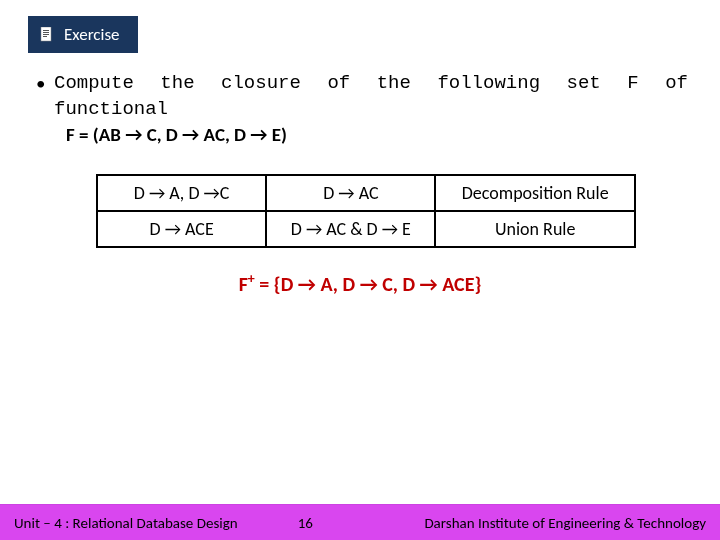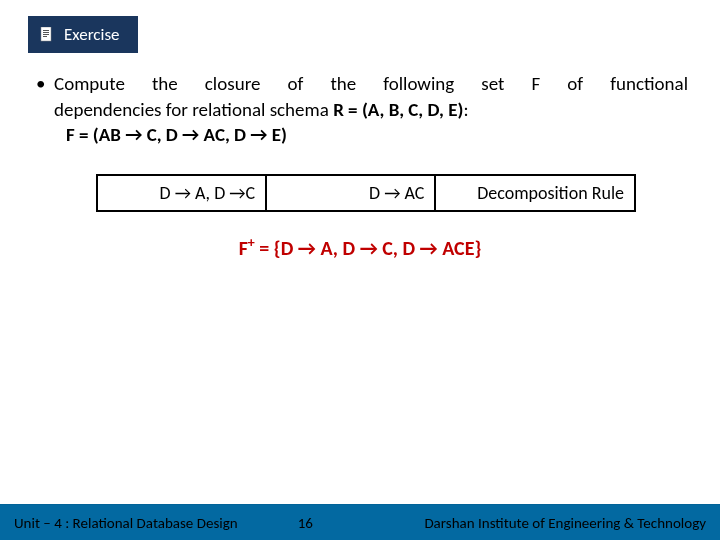--- a/index.html
+++ b/index.html
@@ -40,59 +40,60 @@
   .bullet-dot {
     width: 22px;
     flex-shrink: 0;
     padding-left: 4px;
   }
   .bullet-text { flex: 1; }
   .bold { font-weight: bold; }
   .justify {
     text-align: justify;
     text-align-last: justify;
+    font-family: Liberation Mono, monospace;
   }
   .indent-f {
     margin-left: 12px;
     font-weight: bold;
     font-size: 19px;
   }
   .table-wrap {
     margin: 26px 0 0 96px;
     width: 540px;
   }
   table.rules {
     border-collapse: collapse;
     width: 100%;
     font-size: 18px;
   }
   table.rules td {
     border: 2px solid #000;
     padding: 6px 10px;
-    text-align: right;
+    text-align: center;
     vertical-align: middle;
   }
   .col1 { width: 170px; }
   .col2 { width: 170px; }
   .col3 { width: 200px; }
   .closure-line {
     text-align: center;
     margin-top: 22px;
     font-size: 20px;
     font-weight: bold;
     color: #c00000;
   }
   .closure-line sup { font-size: 0.7em; vertical-align: super; }
   .footer {
     position: absolute;
     bottom: 0;
     left: 0;
     right: 0;
     height: 36px;
-    background: #0369a1;
+    background: #d946ef;
     border-top: 1px solid rgba(0,0,0,0.05);
     display: flex;
     align-items: center;
     font-size: 15px;
     color: #000;
     padding: 0 14px;
   }
   .footer .left { flex: 0 0 auto; }
   .footer .center { flex: 0 0 auto; margin: 0 35px 0 60px; }
   .footer .right { flex: 1; text-align: right; margin-left: 10px; }
@@ -113,35 +114,37 @@
     </svg>
   </span>
   <span>Exercise</span>
 </div>
 
 <div class="bullet-block">
   <div class="bullet-row">
     <div class="bullet-dot">•</div>
     <div class="bullet-text">
       <div class="justify">Compute the closure of the following set F of functional</div>
-      <div>
-        <span>dependencies for relational schema </span><span class="bold">R = (A, B, C, D, E)</span><span>:</span>
-      </div>
       <div class="indent-f">F = (AB → C, D → AC, D → E)</div>
     </div>
   </div>
 </div>
 
 <div class="table-wrap">
   <table class="rules">
     <tbody>
         <tr>
       <td class="col1">D → A, D →C</td>
       <td class="col2">D → AC</td>
       <td class="col3">Decomposition Rule</td>
+    </tr>
+    <tr>
+      <td class="col1">D → ACE</td>
+      <td class="col2">D → AC &amp; D → E</td>
+      <td class="col3">Union Rule</td>
     </tr>
   </tbody>
     </table>
 </div>
 
 <div class="closure-line">
   <span>F</span><sup>+</sup><span> = {D → A, D → C, D → ACE}</span>
 </div>
 
 <div class="footer">

